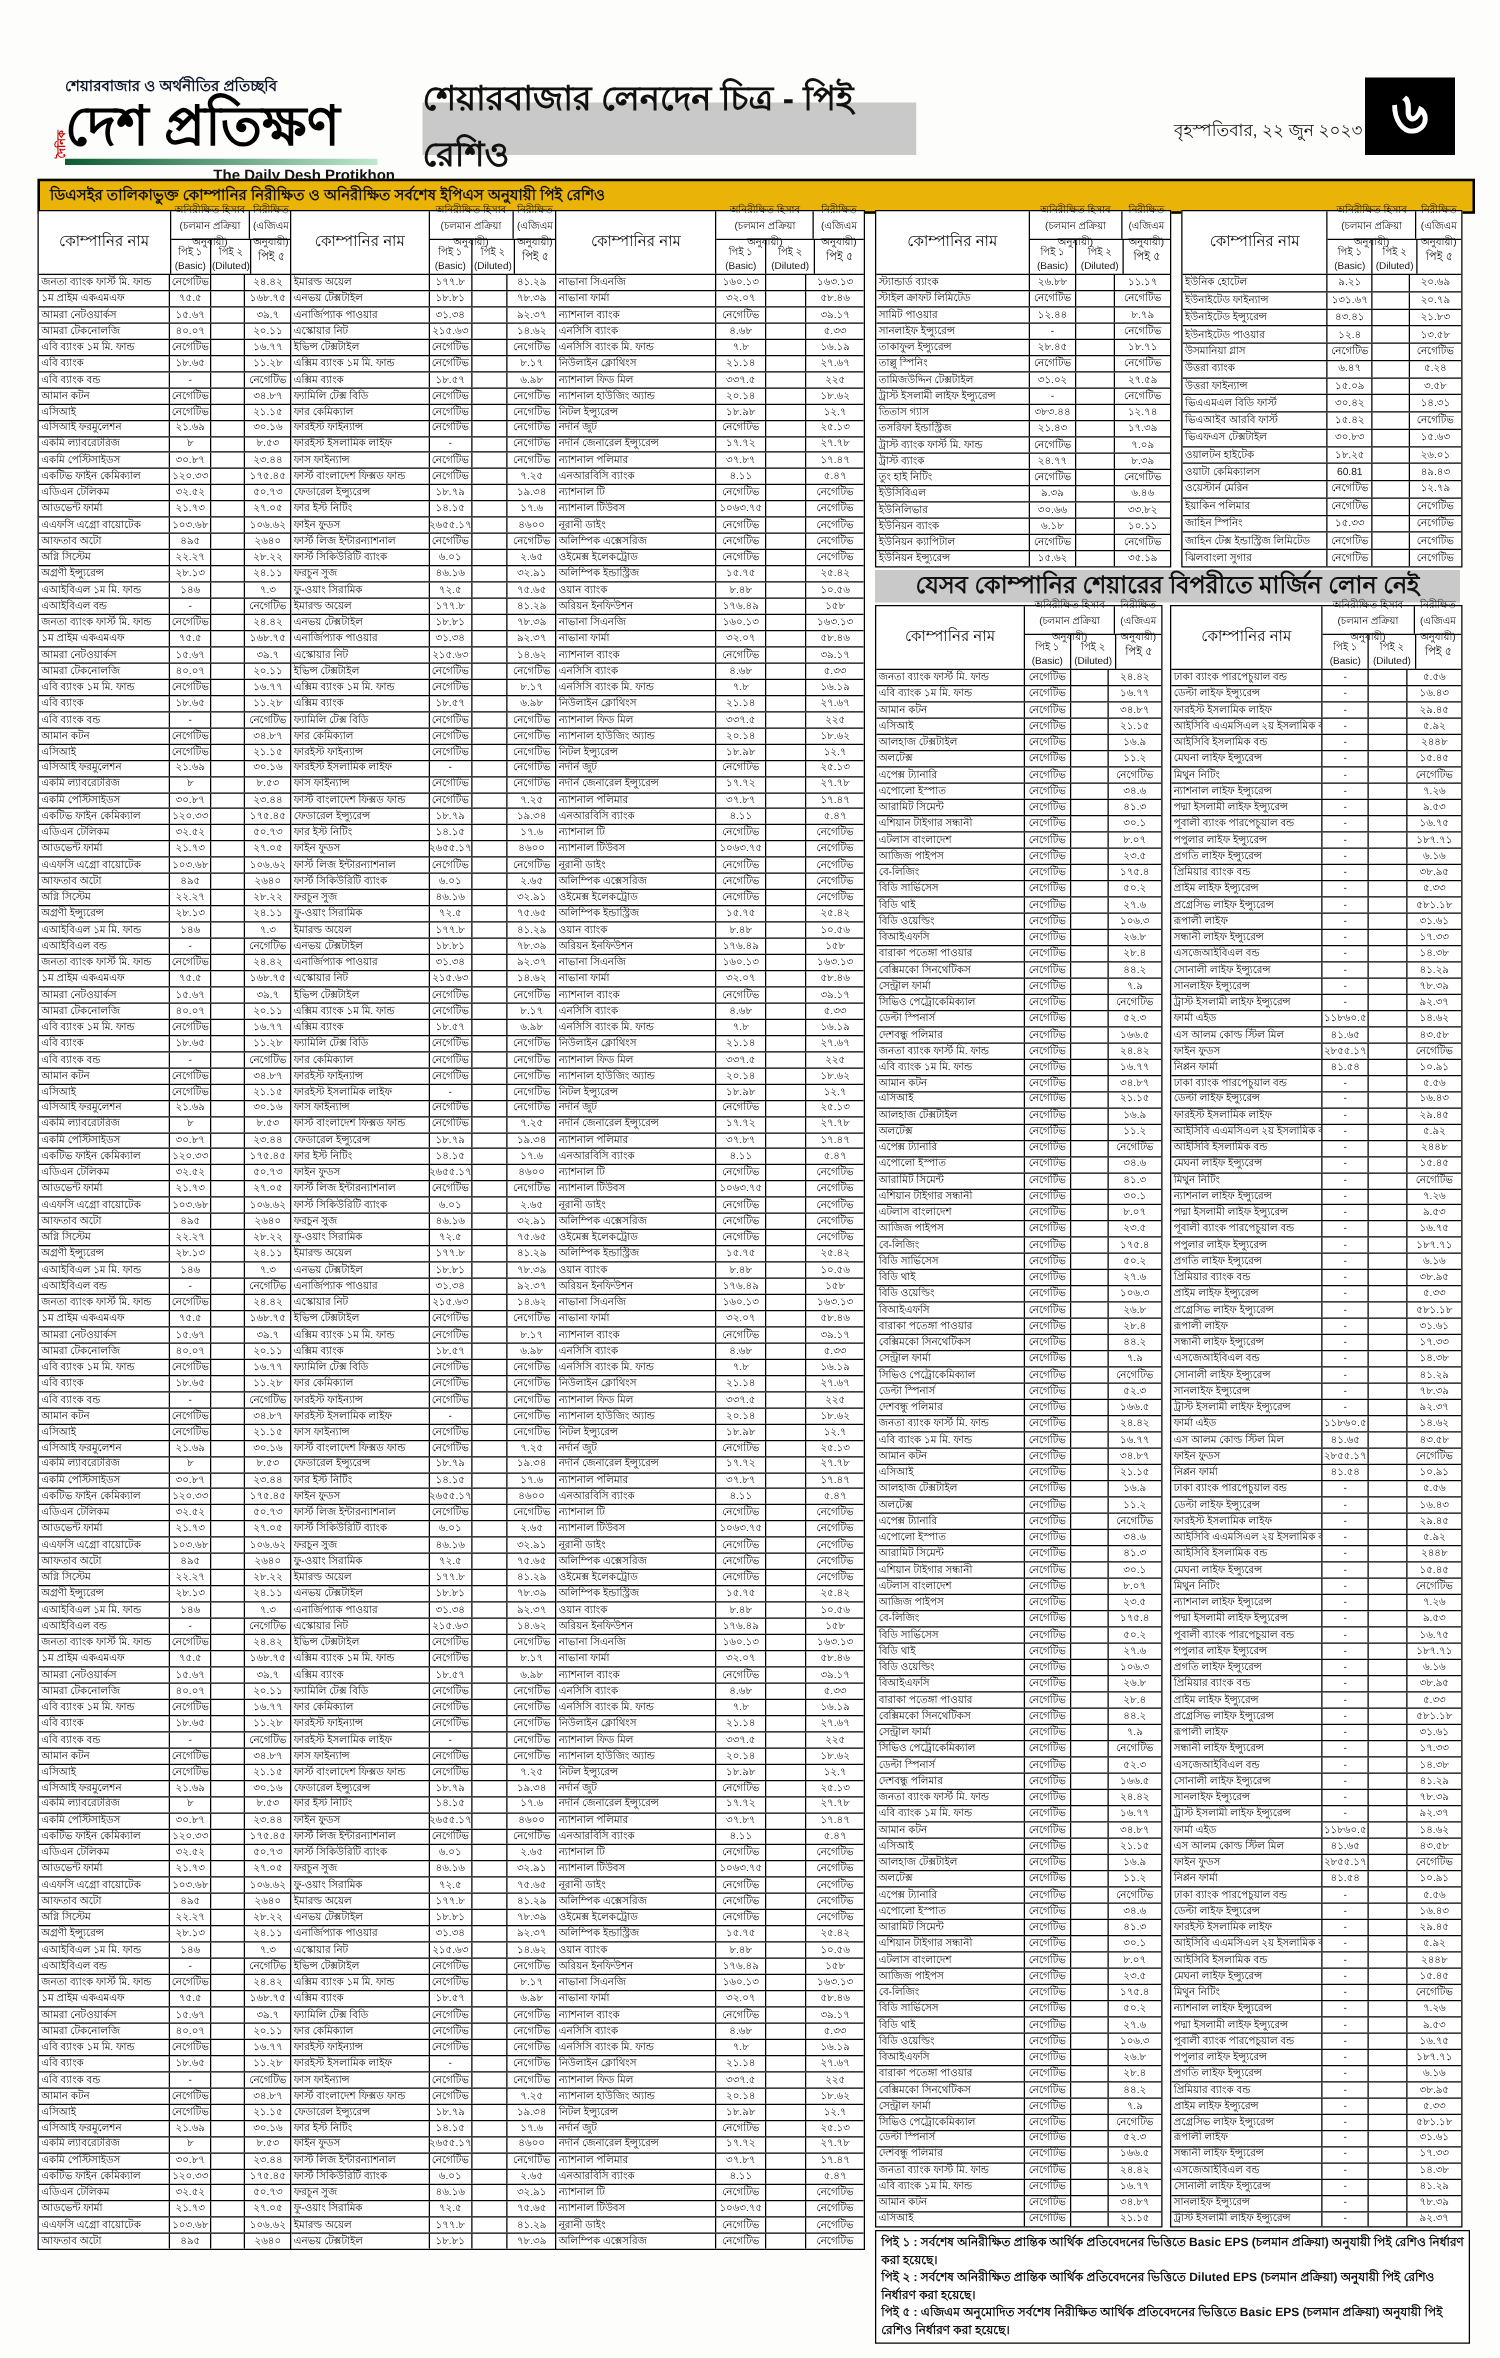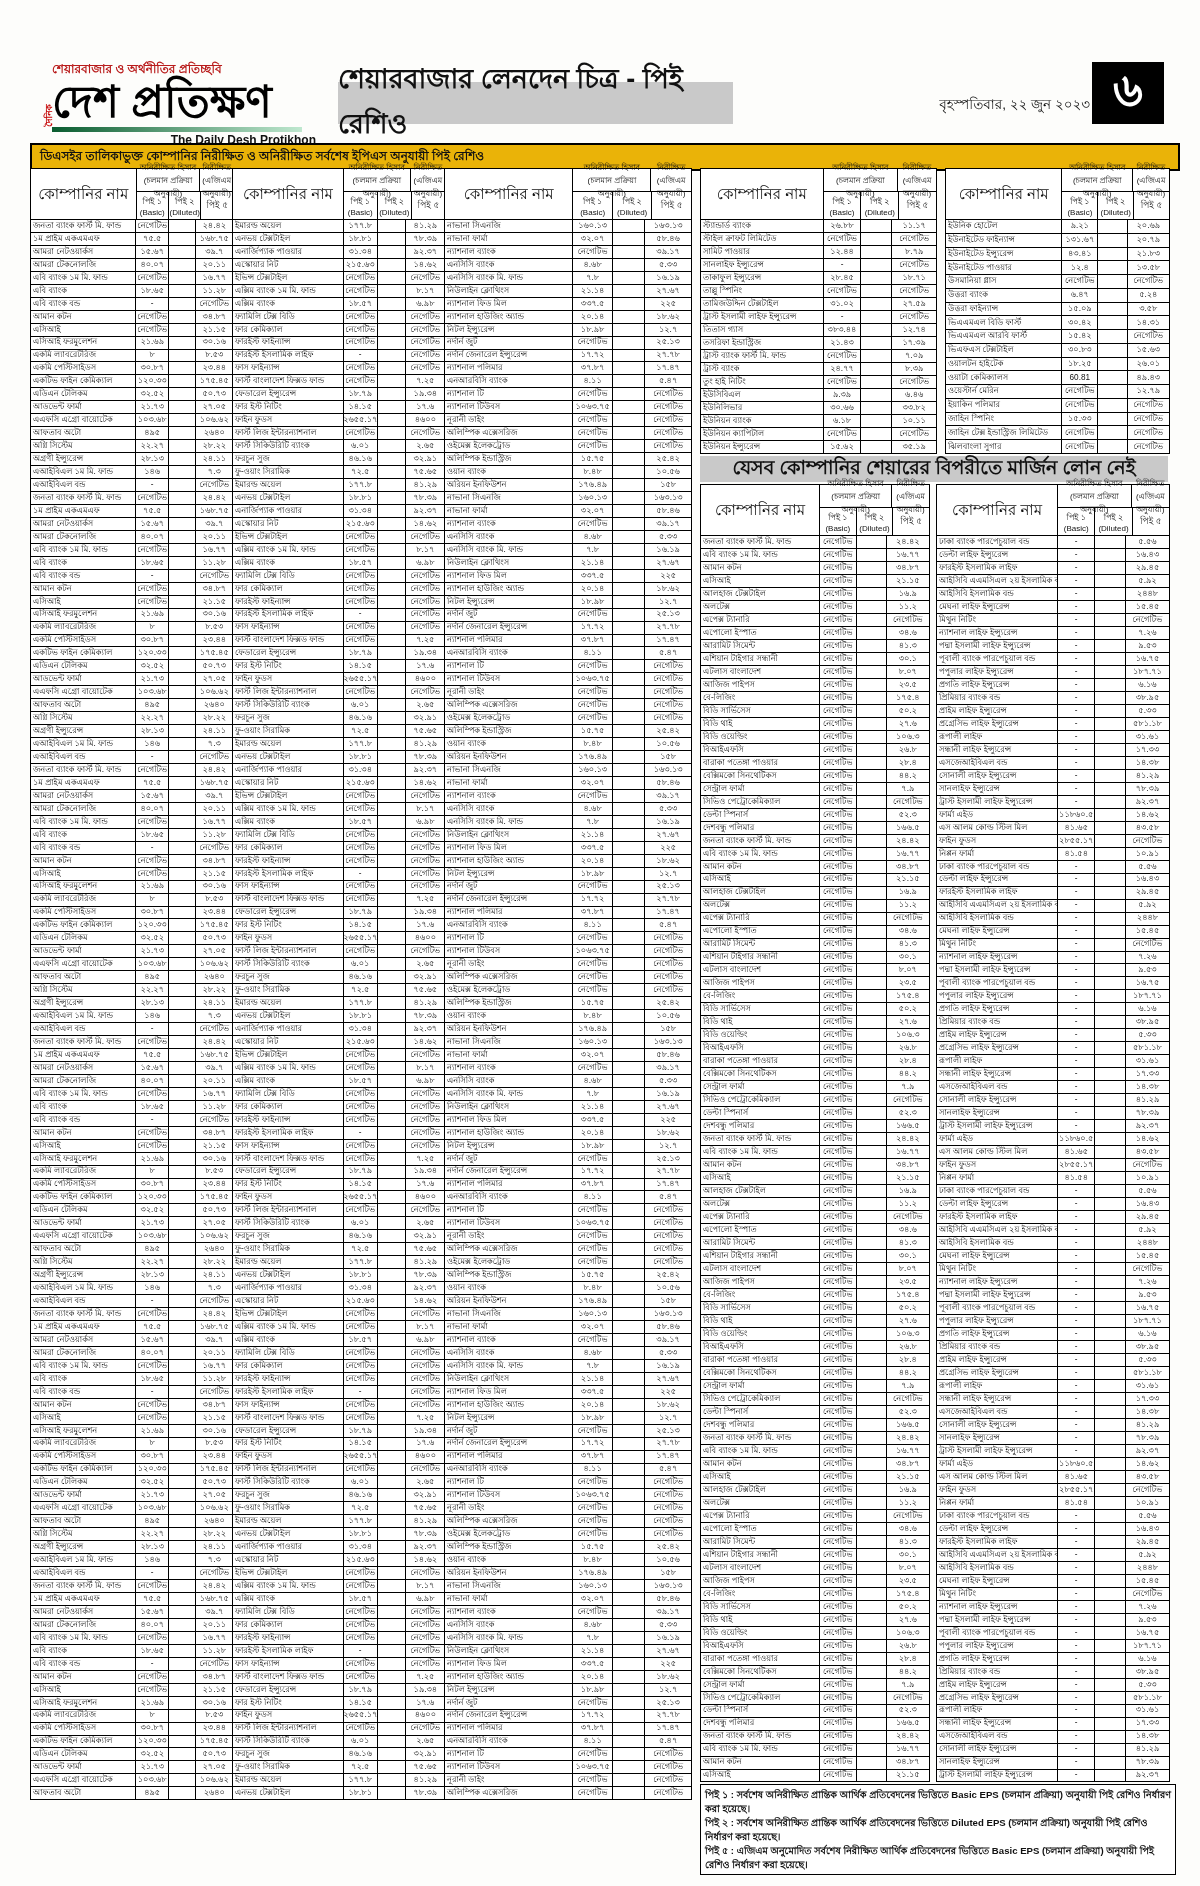--- a/index.html
+++ b/index.html
@@ -1,40 +1,40 @@
 <!DOCTYPE html>
 <html lang="bn"><head>
 <meta charset="utf-8">
 <style>
   html,body{margin:0;padding:0;}
   body{width:1200px;height:1886px;position:relative;background:#fdfdfb;
        font-family:"Liberation Sans",sans-serif;color:#111;}
   
   .masthead{position:absolute;left:52px;top:60px;width:300px;}
-  .tagline{color:#b91c1c;font-weight:bold;font-size:12px;letter-spacing:0;}
+  .tagline{color:#0f172a;font-weight:bold;font-size:12px;letter-spacing:0;}
   .mast-title{font-size:44px;font-weight:bold;color:#000000;line-height:1.02;white-space:nowrap;}
   .daily-label{position:absolute;left:-14px;top:28px;color:#c40000;font-size:9px;font-weight:bold;
                transform:rotate(-90deg);transform-origin:center;}
   .green-rule{height:5px;width:250px;margin-top:2px;
               background:linear-gradient(to right,#0a5c2f,#bfe8cf);}
   .mast-sub{font-size:12px;font-weight:bold;text-align:right;width:264px;margin-top:1px;}
   .gray-band{position:absolute;left:338px;top:82px;width:395px;height:42px;background:#c9c9c9;
              display:flex;align-items:center;justify-content:center;font-size:27px;font-weight:bold;}
   .date-line{position:absolute;left:930px;top:94px;width:160px;font-size:13.5px;text-align:right;}
   .page-box{position:absolute;left:1092px;top:62px;width:72px;height:62px;background:#000;color:#fff;
             display:flex;align-items:center;justify-content:center;font-size:46px;font-weight:bold;}
   
   .main-title{position:absolute;left:30px;top:143px;width:1138px;height:24px;border:2px solid #000;
               background:#eab308;display:flex;align-items:center;padding-left:8px;
               font-size:12px;font-weight:bold;}
   
   .tg{position:absolute;display:flex;flex-direction:column;border:1.5px solid #000;background:#fff;}
   .tg-head{display:flex;border-bottom:1px solid #000;height:50px;flex:0 0 50px;font-size:8px;text-align:center;}
   .th-name{width:52%;border-right:1px solid #000;display:flex;align-items:center;justify-content:center;
-           font-size:15px;}
+           font-size:12px;}
   .th-right{width:48%;display:flex;flex-direction:column;}
   .th-unaud{display:flex;height:22px;border-bottom:1px solid #000;}
   .th-unaud-l{width:66.6%;border-right:1px solid #000;display:flex;align-items:center;justify-content:center;padding:0 1px;}
   .th-unaud-r{width:33.4%;display:flex;align-items:center;justify-content:center;padding:0 1px;}
   .th-sub{display:flex;flex:1;}
   .th-pe1{width:33.3%;border-right:1px solid #000;display:flex;align-items:center;justify-content:center;}
   .th-pe2{width:33.3%;border-right:1px solid #000;display:flex;align-items:center;justify-content:center;}
   .th-pe5{width:33.4%;display:flex;align-items:center;justify-content:center;font-size:9px;text-align:right;}
   .tg-rows{flex:1;display:flex;flex-direction:column;overflow:hidden;}
   .tr{flex:1;display:flex;border-bottom:1px solid #000;min-height:0;}
@@ -2516,21 +2516,21 @@
         <span class="td c2"></span>
         <span class="td c3">৩.৫৮</span>
       </div>
       <div class="tr">
         <span class="td c0">ভিএএমএল বিডি ফার্স্ট</span>
         <span class="td c1">৩০.৪২</span>
         <span class="td c2"></span>
         <span class="td c3">১৪.৩১</span>
       </div>
       <div class="tr">
-        <span class="td c0">ভিএএমএল আরবি ফার্স্ট</span>
+        <span class="td c0">ভিএআইব আরবি ফার্স্ট</span>
         <span class="td c1">১৫.৪২</span>
         <span class="td c2"></span>
         <span class="td c3">নেগেটিভ</span>
       </div>
       <div class="tr">
         <span class="td c0">ভিএফএস টেক্সটাইল</span>
         <span class="td c1">৩০.৮৩</span>
         <span class="td c2"></span>
         <span class="td c3">১৫.৬৩</span>
       </div>

